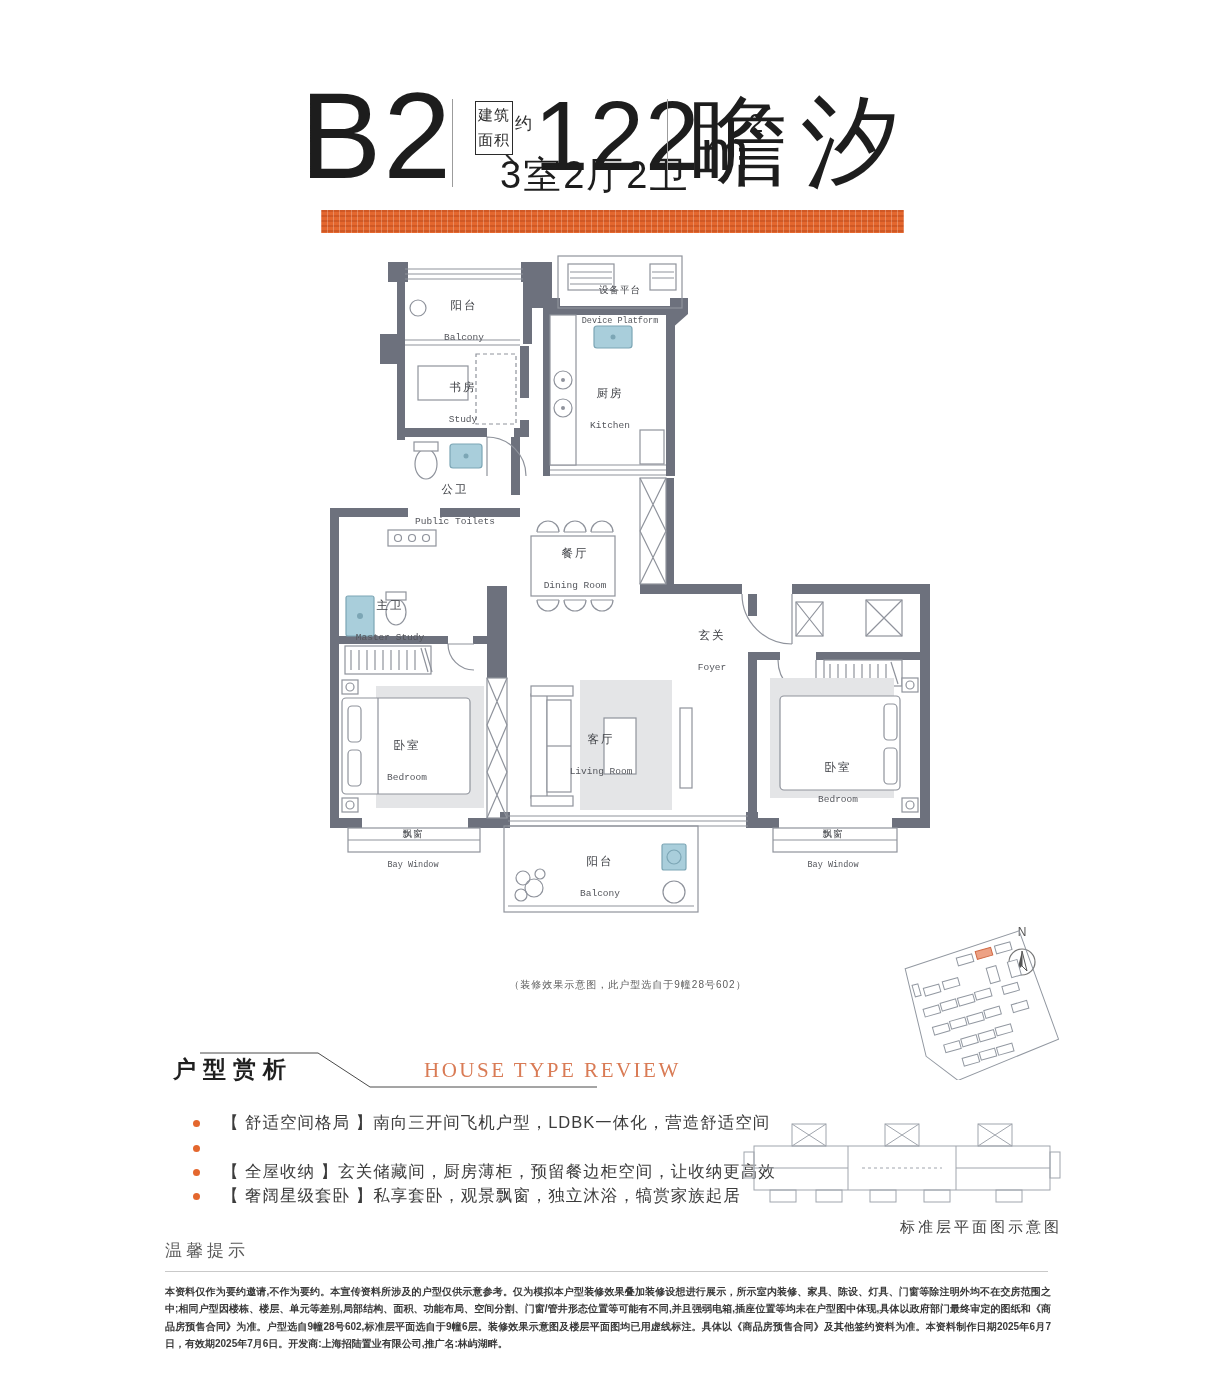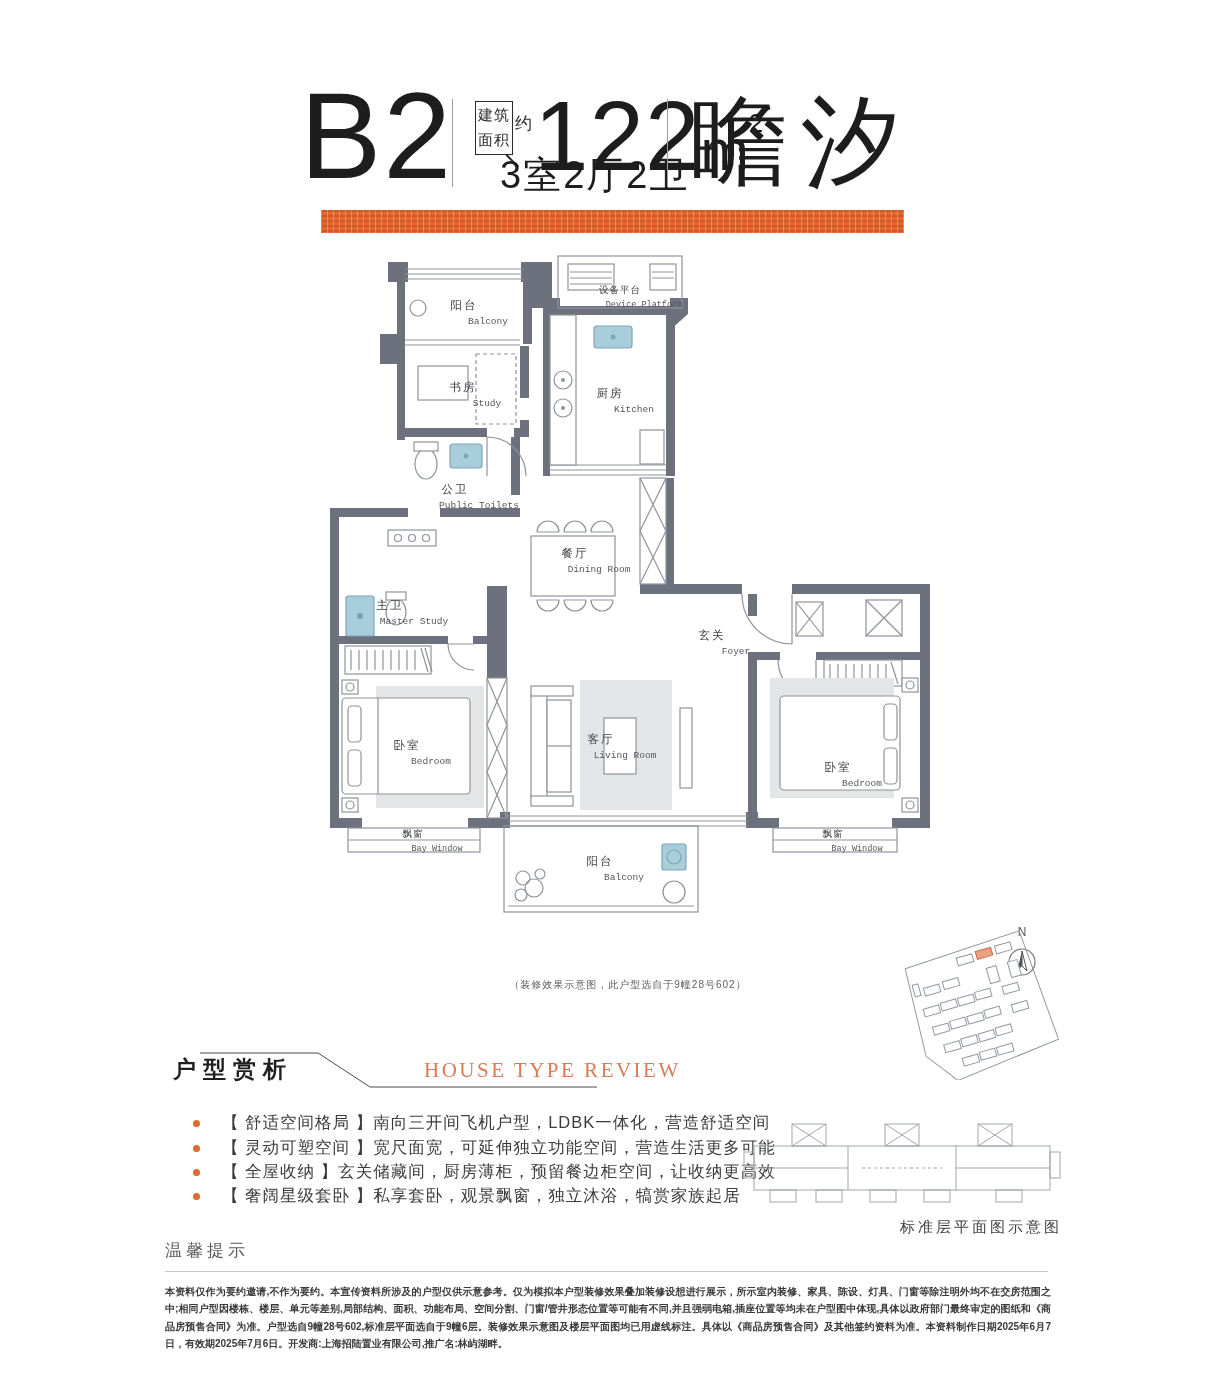--- a/index.html
+++ b/index.html
@@ -27,21 +27,21 @@
   .orange-bar{left:321px;top:210px;width:583px;height:23px;
     background:
       repeating-linear-gradient(90deg, rgba(255,255,255,.25) 0 1.5px, rgba(255,255,255,0) 1.5px 6px),
       repeating-linear-gradient(180deg, rgba(146,44,8,.25) 0 2px, rgba(146,44,8,0) 2px 5px),
       #e4672e;}
 
   
   .plan-wrap{left:318px;top:250px;width:620px;height:690px;}
   .room-label{position:absolute;text-align:center;transform:translateX(-50%);color:#3f4146;white-space:nowrap;}
   .room-label .zh{font-size:11.5px;letter-spacing:2px;}
-  .room-label .en{font-size:9.5px;font-family:"Liberation Mono","DejaVu Sans Mono",monospace;color:#54565c;margin-top:3px;padding-left:48px;}
+  .room-label .en{font-size:9.5px;font-family:"Liberation Mono","DejaVu Sans Mono",monospace;color:#54565c;margin-top:19px;}
   .room-label.small .zh{font-size:9.5px;letter-spacing:1px;}
   .room-label.small .en{font-size:8.5px;}
   .plan-caption{left:318px;top:978px;width:620px;text-align:center;font-size:10px;color:#5c5c5c;letter-spacing:1px;}
 
   .north-label{left:1010px;top:925px;width:24px;text-align:center;font-size:12px;color:#555;}
 
   
   .review-title-zh{left:173px;top:1054px;font-size:23px;font-weight:600;letter-spacing:7px;color:#1f1f1f;}
   .review-title-en{left:424px;top:1058px;font-size:21px;font-family:"Liberation Serif","DejaVu Serif",serif;
     color:#d97b55;letter-spacing:2.5px;font-weight:400;}
@@ -333,21 +333,20 @@
   <polyline points="35,8 153,8 205,42 432,42" fill="none" stroke="#4a4a4a" stroke-width="1"></polyline>
 </svg>
 <div class="abs review-title-en">HOUSE TYPE REVIEW</div>
 
 <div class="abs bullet-row" style="top:1112px;">
   <span class="bullet-dot"></span>
   <span class="bullet-text">【 舒适空间格局 】南向三开间飞机户型，LDBK一体化，营造舒适空间</span>
 </div>
 <div class="abs bullet-row" style="top:1137px;">
   <span class="bullet-dot"></span>
-  <span class="bullet-text">【 灵动可塑空间 】宽尺面宽，可延伸独立功能空间，营造生活更多可能</span>
 </div>
 <div class="abs bullet-row" style="top:1161px;">
   <span class="bullet-dot"></span>
   <span class="bullet-text">【 全屋收纳 】玄关储藏间，厨房薄柜，预留餐边柜空间，让收纳更高效</span>
 </div>
 <div class="abs bullet-row" style="top:1185px;text-align:right;">
   <span class="bullet-dot"></span>
   <span class="bullet-text">【 奢阔星级套卧 】私享套卧，观景飘窗，独立沐浴，犒赏家族起居</span>
 </div>
 

